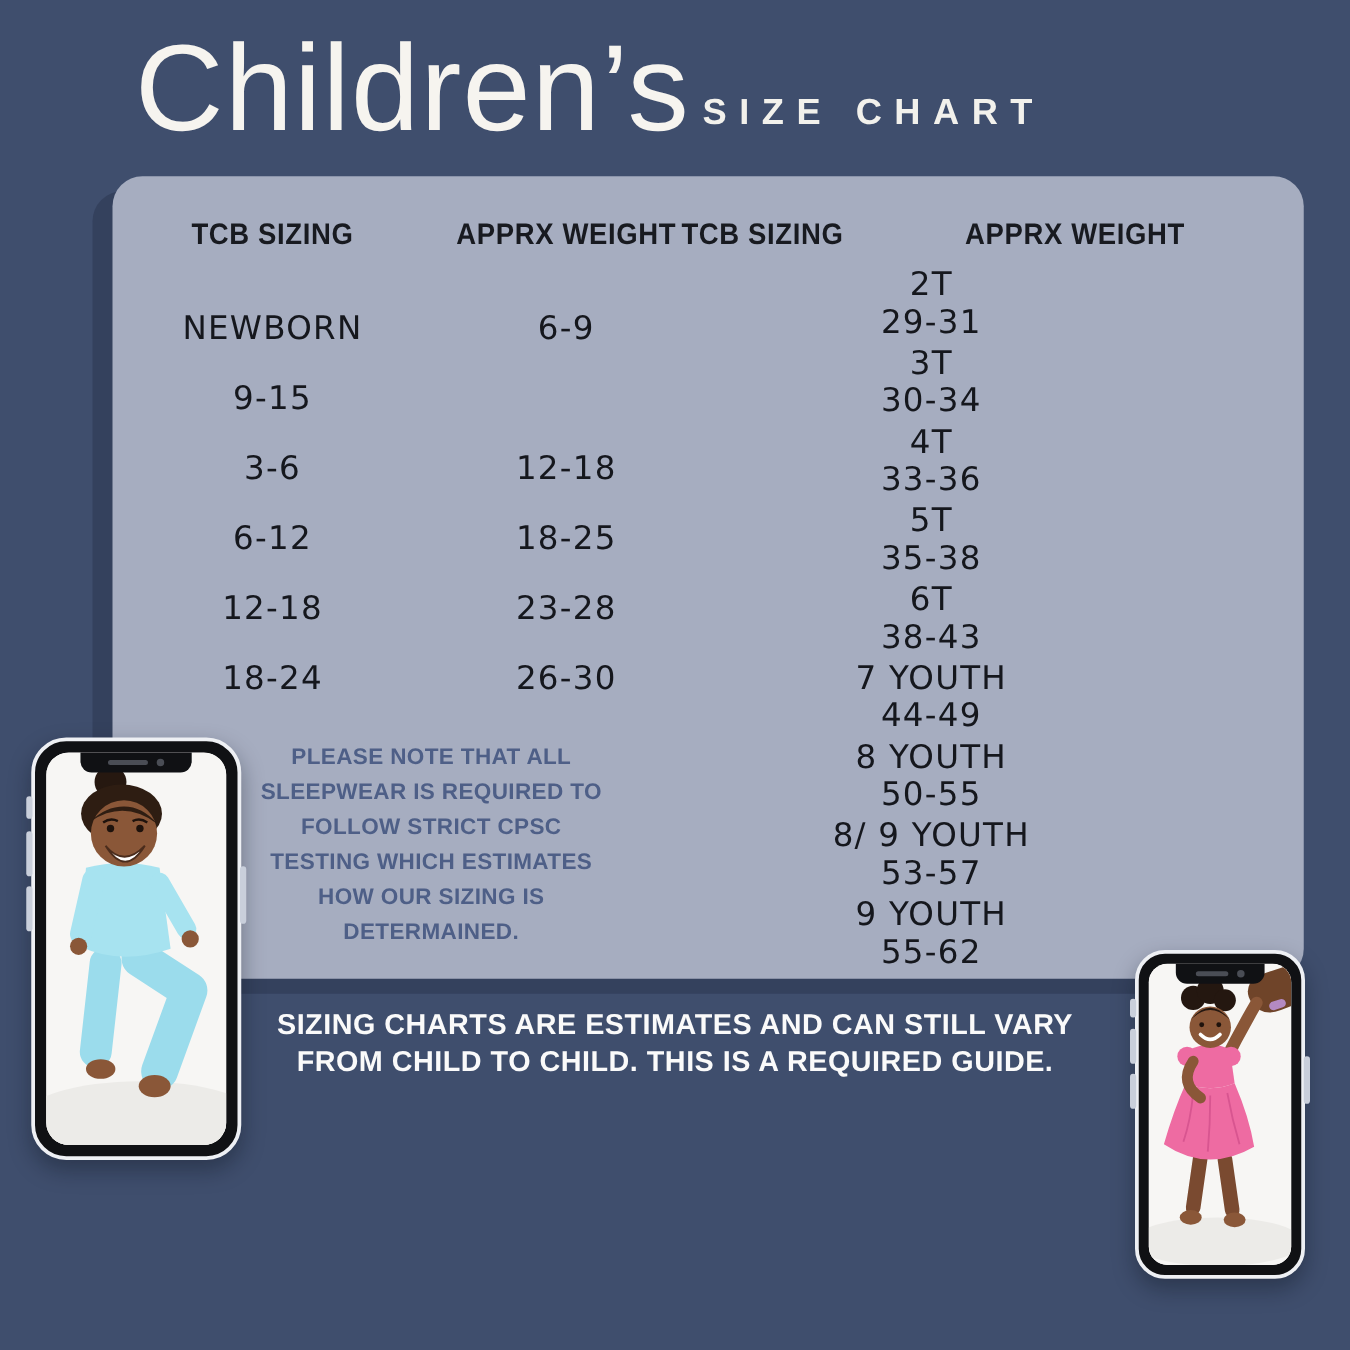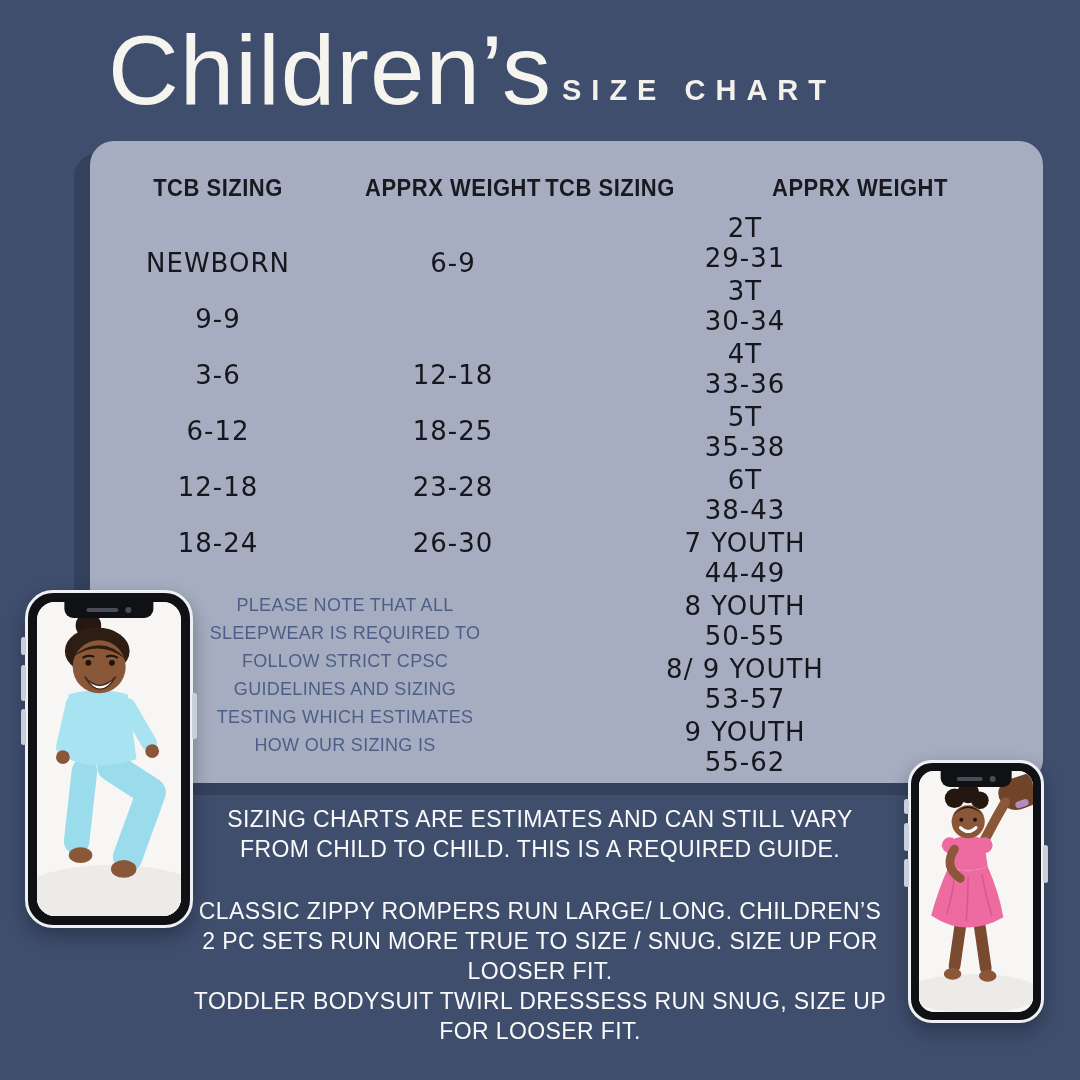--- a/index.html
+++ b/index.html
@@ -43,27 +43,27 @@
     font-size:22px;font-weight:700;color:#181a20;letter-spacing:.5px;
     transform:scaleY(1.08);
   }
   .td{
     font-family:"DejaVu Sans",sans-serif;
     font-size:26px;font-weight:500;color:#15171d;letter-spacing:1px;
   }
   
   .note{
     position:absolute;left:193px;top:591px;width:304px;
-    text-align:center;color:#4e5f87;font-weight:400;font-size:18px;line-height:28px;
+    text-align:center;color:#4e5f87;font-weight:700;font-size:18px;line-height:28px;
     letter-spacing:.3px;
   }
   
   .footer{
     position:absolute;left:190px;top:804px;width:700px;
-    text-align:center;color:#fafafa;font-weight:400;font-size:23px;line-height:30px;
+    text-align:center;color:#fafafa;font-weight:700;font-size:23px;line-height:30px;
     letter-spacing:.4px;
   }
   .footer .para{margin:0;}
   .footer .gap{height:32px;}
   
   .phone{position:absolute;background:#101114;border:3px solid #eef0f4;
     box-shadow:0 8px 18px rgba(10,14,24,.35);}
   .phone-left{left:25px;top:590px;width:162px;height:332px;border-radius:28px;}
   .phone-right{left:908px;top:760px;width:130px;height:257px;border-radius:24px;}
   .screen{position:absolute;overflow:hidden;background:#f7f6f4;}
@@ -104,21 +104,21 @@
     </div>
     <div class="spacer"></div>
     <div class="tbody">
 
         <div class="tr">
           <div class="td">NEWBORN</div>
           <div class="td">6-9</div>
         </div>
 
         <div class="tr">
-          <div class="td">9-9</div>
+          <div class="td">9-15</div>
         </div>
 
         <div class="tr">
           <div class="td">3-6</div>
           <div class="td">12-18</div>
         </div>
 
         <div class="tr">
           <div class="td">6-12</div>
           <div class="td">18-25</div>
@@ -188,40 +188,32 @@
           <div class="td">55-62</div>
         </div>
       </div>
   </div>
 
   <div class="note">
 
   <div class="note-line">PLEASE NOTE THAT ALL</div>
       <div class="note-line">SLEEPWEAR IS REQUIRED TO</div>
       <div class="note-line">FOLLOW STRICT CPSC</div>
-      <div class="note-line">GUIDELINES AND SIZING</div>
       <div class="note-line">TESTING WHICH ESTIMATES</div>
       <div class="note-line">HOW OUR SIZING IS</div>
+      <div class="note-line">DETERMAINED.</div>
     </div>
 
   <div class="footer">
     <div class="para">
 
     <div>SIZING CHARTS ARE ESTIMATES AND CAN STILL VARY</div>
         <div>FROM CHILD TO CHILD. THIS IS A REQUIRED GUIDE.</div>
       </div>
     <div class="gap"></div>
-    <div class="para">
-
-    <div>CLASSIC ZIPPY ROMPERS RUN LARGE/ LONG. CHILDREN’S</div>
-        <div>2 PC SETS RUN MORE TRUE TO SIZE / SNUG. SIZE UP FOR</div>
-        <div>LOOSER FIT.</div>
-        <div>TODDLER BODYSUIT TWIRL DRESSESS RUN SNUG, SIZE UP</div>
-        <div>FOR LOOSER FIT.</div>
-      </div>
   </div>
 
   <div class="phone phone-left">
     <div class="side-btn b1"></div>
     <div class="side-btn b2"></div>
     <div class="side-btn b3"></div>
     <div class="side-btn b4"></div>
     <div class="screen">
       <svg viewBox="0 0 150 320" preserveAspectRatio="xMidYMid slice">
         <rect width="150" height="320" fill="#f7f6f4"></rect>

